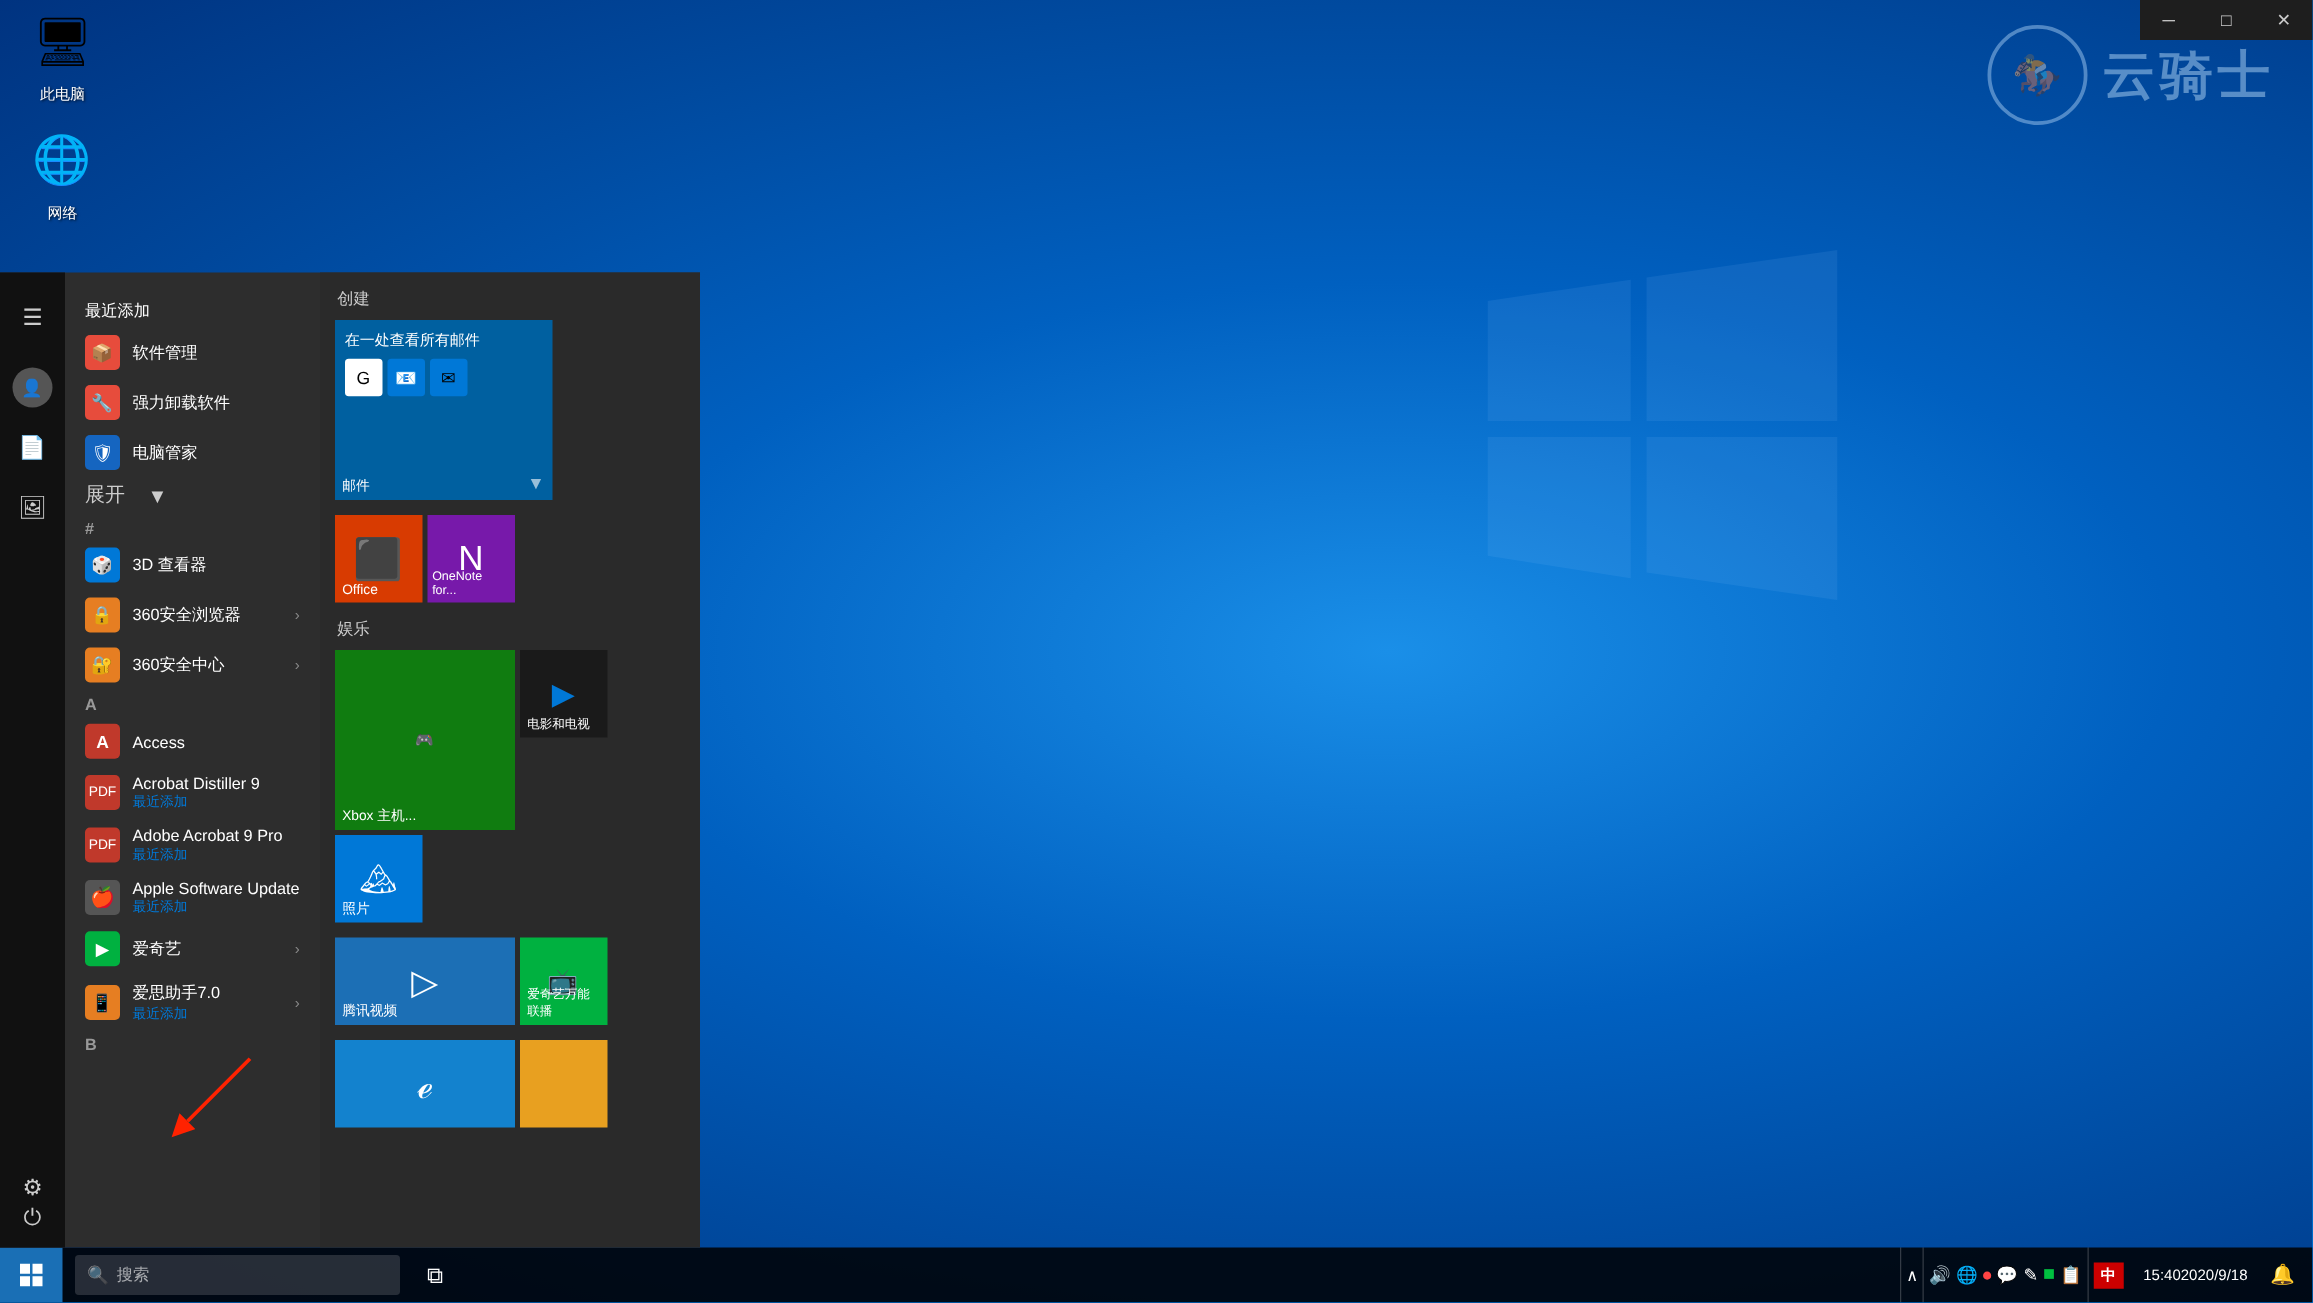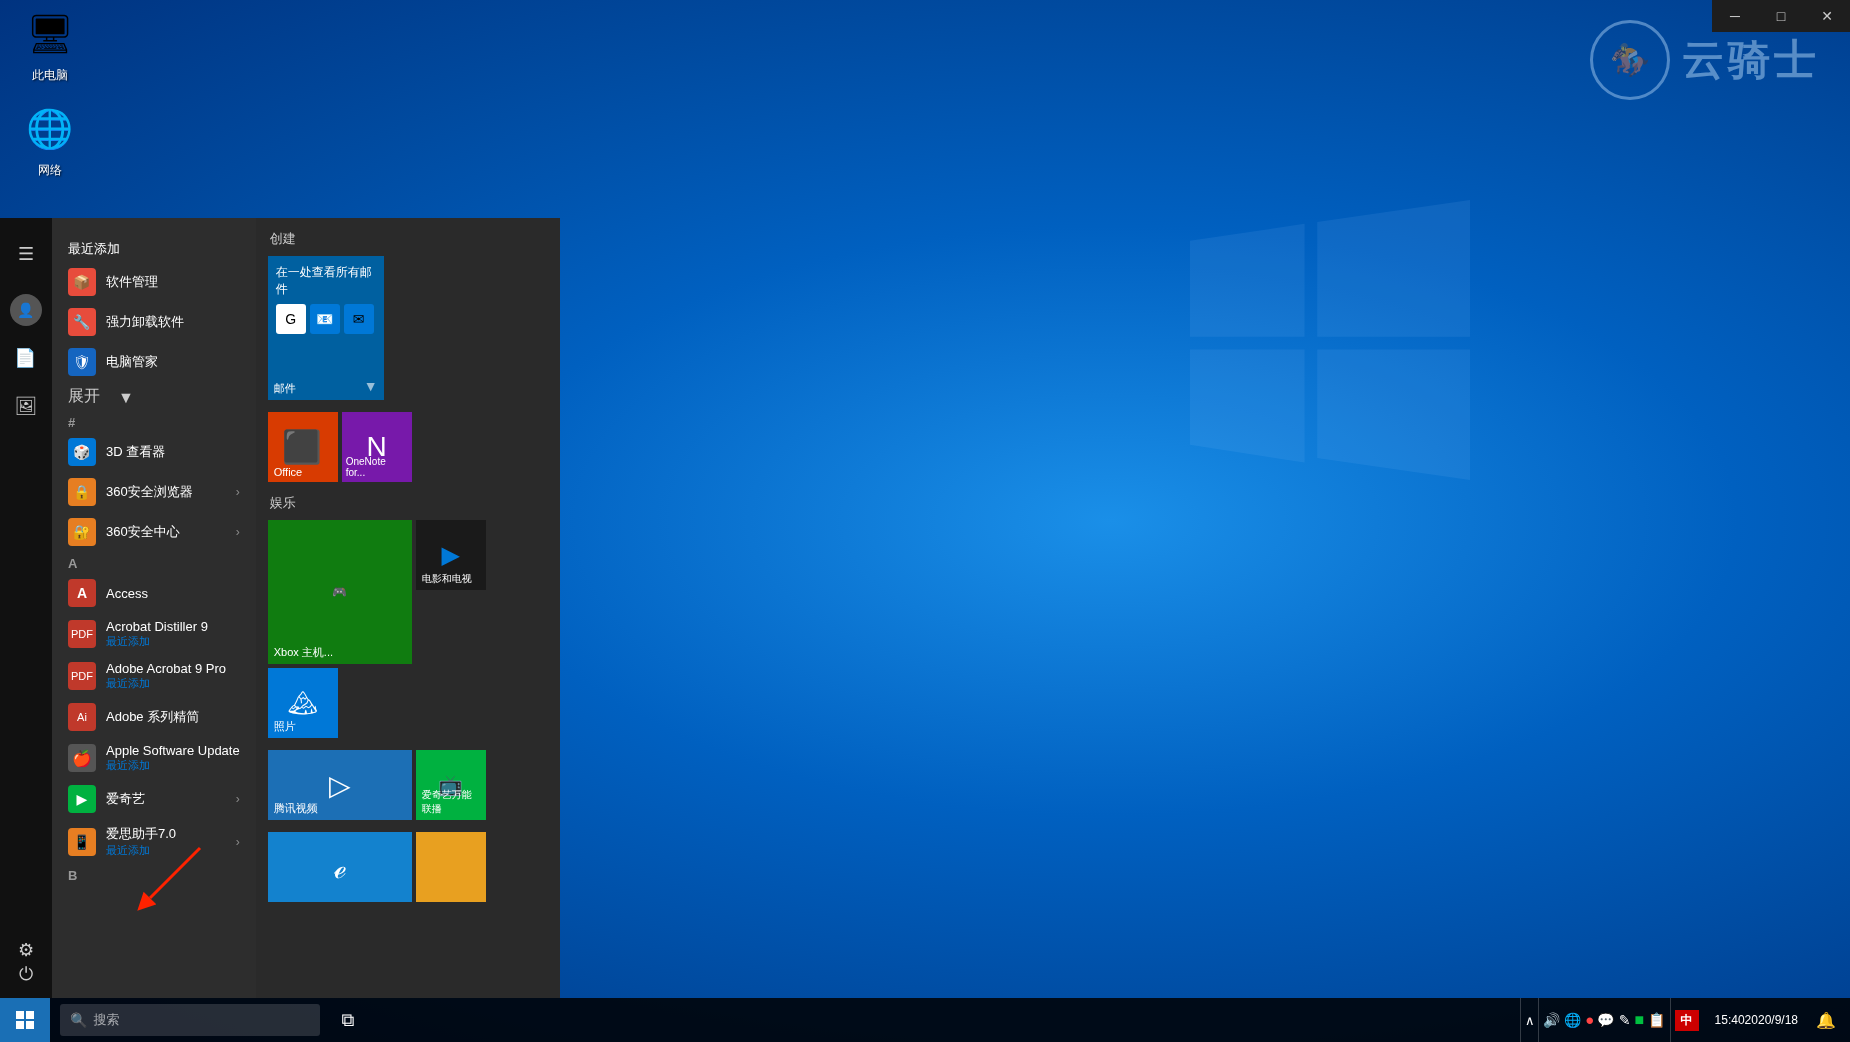--- a/index.html
+++ b/index.html
@@ -606,26 +606,20 @@
         </div>
 
         <div class="app-item">
           <div class="app-item-icon" style="background:#c0392b; border-radius:4px; color:white; font-size:11px;">PDF</div>
           <div class="app-item-text">
             <div class="app-item-name">Adobe Acrobat 9 Pro</div>
             <div class="app-item-subtitle">最近添加</div>
           </div>
         </div>
 
-        <div class="app-item">
-          <div class="app-item-icon" style="background:#c0392b; border-radius:4px; color:white; font-size:11px;">Ai</div>
-          <div class="app-item-text">
-            <div class="app-item-name">Adobe 系列精简</div>
-          </div>
-        </div>
 
         <div class="app-item">
           <div class="app-item-icon" style="background:#555; border-radius:4px; color:white; font-size:16px;">🍎</div>
           <div class="app-item-text">
             <div class="app-item-name">Apple Software Update</div>
             <div class="app-item-subtitle">最近添加</div>
           </div>
         </div>
 
         <div class="app-item">
@@ -650,21 +644,21 @@
       </div>
     </div>
 
     <div class="start-right">
 
       <div class="tiles-section-label">创建</div>
 
       <div class="tiles-grid">
 
 
-        <div class="tile tile-lg tile-mail" style="background:#0060a0; width:116px; height:144px; position:relative; padding:8px; display:flex; flex-direction:column;">
+        <div class="tile tile-lg tile-mail" style="background:#0060a0; width:174px; height:144px; position:relative; padding:8px; display:flex; flex-direction:column;">
           <div class="mail-header">在一处查看所有邮件</div>
           <div class="mail-icons">
             <div class="mail-icon-item" style="background:#fff; font-size:14px;">G</div>
             <div class="mail-icon-item" style="background:#0078d7; font-size:14px;">📧</div>
             <div class="mail-icon-item" style="background:#0078d7; font-size:14px;">✉</div>
           </div>
           <div class="tile-label">邮件</div>
           <div class="mail-arrow">▼</div>
         </div>
       </div>

